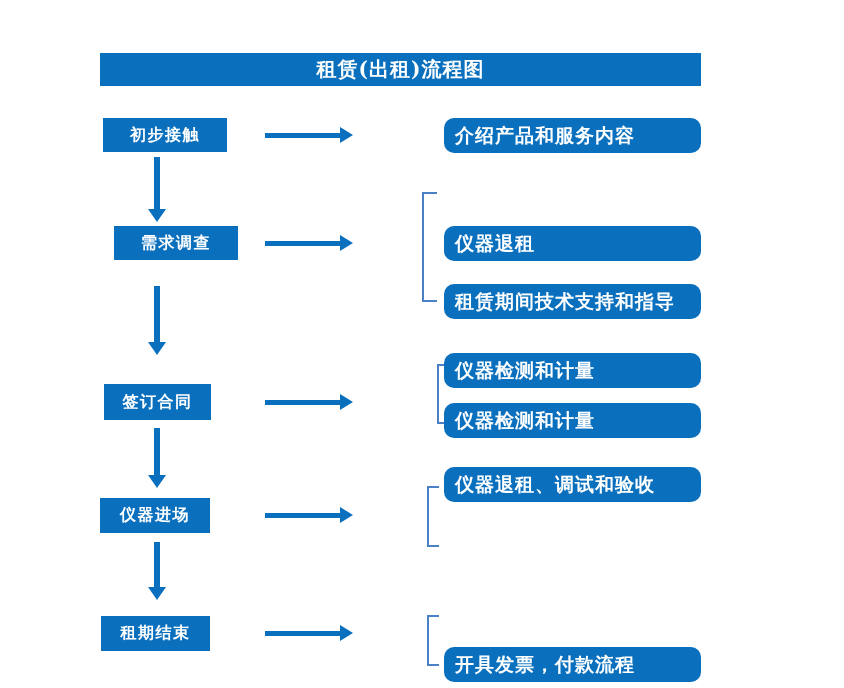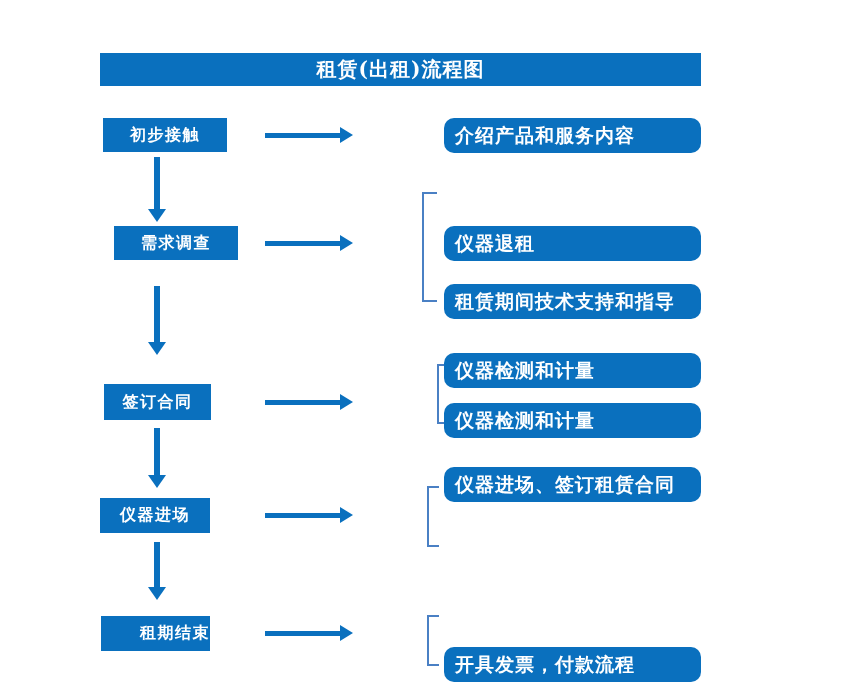--- a/index.html
+++ b/index.html
@@ -60,21 +60,21 @@
   </div>
   <div class="stage-box" style="left:114px;top:186px;width:124px;height:34px;">
     <span>需求调查</span>
   </div>
   <div class="stage-box" style="left:104px;top:344px;width:107px;height:36px;">
     <span>签订合同</span>
   </div>
   <div class="stage-box" style="left:100px;top:458px;width:110px;height:35px;">
     <span>仪器进场</span>
   </div>
-  <div class="stage-box" style="left:101px;top:576px;width:109px;height:35px;justify-content:flex-end;">
+  <div class="stage-box" style="left:101px;top:576px;width:109px;height:35px;">
     <span>租期结束</span>
   </div>
 
   <div class="arrow-down" style="left:148px;top:117px;height:65px;">
     <div class="vshaft"></div>
     <div class="vhead"></div>
   </div>
   <div class="arrow-down" style="left:148px;top:246px;height:69px;">
     <div class="vshaft"></div>
     <div class="vhead"></div>
@@ -123,19 +123,19 @@
   <div class="detail-box" style="top:244px;">
     <span>租赁期间技术支持和指导</span>
   </div>
   <div class="detail-box" style="top:313px;">
     <span>仪器检测和计量</span>
   </div>
   <div class="detail-box" style="top:363px;">
     <span>仪器检测和计量</span>
   </div>
   <div class="detail-box" style="top:427px;">
-    <span>仪器进场、签订租赁合同</span>
+    <span>仪器退租、调试和验收</span>
   </div>
   <div class="detail-box" style="top:607px;">
     <span>开具发票，付款流程</span>
   </div>
 
 </div>
 
 </body></html>

